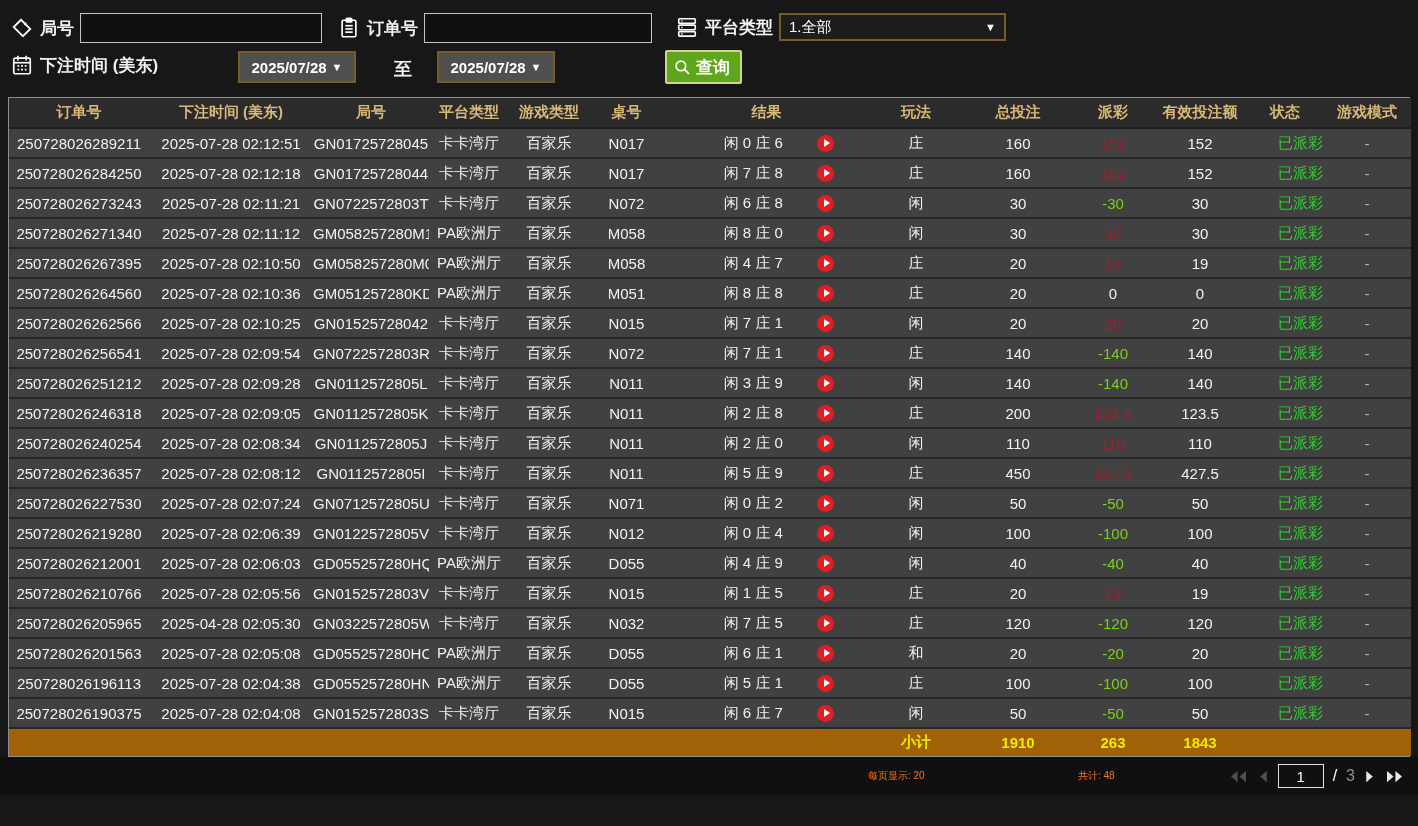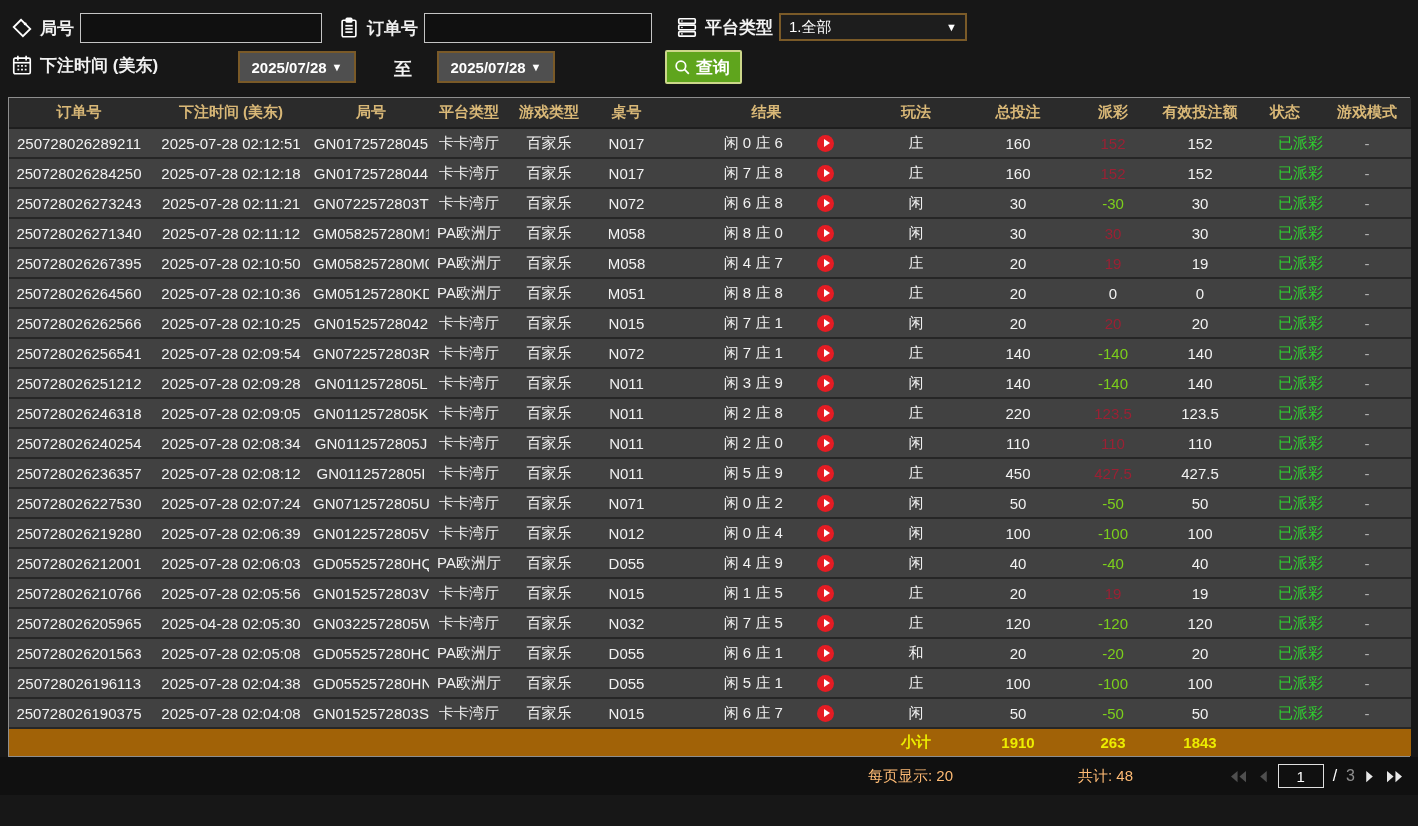--- a/index.html
+++ b/index.html
@@ -19,21 +19,21 @@
   .txt-input {
     height:30px; background:#101010; border:1px solid #c4c4c4;
     color:#f2f2f2; font-size:15px; padding:0 6px; outline:none;
   }
   .g1 { left:10px; top:13px; }
   .g1 .txt-input { width:242px; }
   .g2 { left:337px; top:13px; }
   .g2 .txt-input { width:228px; }
   .g3 { left:675px; top:13px; }
   .select-box {
-    width:188px; height:28px; background:#1d1d1d;
+    width:227px; height:28px; background:#1d1d1d;
     border:2px solid var(--date-border-brown);
     display:flex; align-items:center; justify-content:space-between;
     padding:0 8px; font-size:15px; color:#fff; cursor:pointer;
   }
   .select-box .caret { font-size:11px; color:#fff; }
   .g4 { left:10px; top:53px; }
   .date-box {
     position:absolute; top:51px; width:118px; height:32px;
     background:#4f4f4f; border:2px solid var(--date-border-brown);
     display:flex; align-items:center; justify-content:center; gap:5px;
@@ -76,21 +76,21 @@
     display:flex; align-items:center; justify-content:center; cursor:pointer;
   }
   .play-icon::after {
     content:""; width:0; height:0; margin-left:2px;
     border-left:6px solid #fff; border-top:4px solid transparent; border-bottom:4px solid transparent;
   }
   tr.summary-row td { background:#a16207; }
   td.sum-label, td.sum-val { color:var(--summary-yellow); font-weight:bold; }
   
   .footer { position:relative; height:38px; background:#101010; }
-  .foot-item { position:absolute; top:50%; transform:translateY(-50%); font-size:15px; color:#fdba74; white-space:nowrap; }
+  .foot-item { position:absolute; top:50%; transform:translateY(-50%); font-size:10px; color:#f97316; white-space:nowrap; }
   .per-page { left:868px; }
   .total-count { left:1078px; }
   .pagination { position:absolute; right:14px; top:0; height:38px; display:flex; align-items:center; gap:9px; }
   .pg-btn { display:inline-flex; align-items:center; cursor:pointer; }
   .pg-btn svg { height:15px; }
   .pg-btn.disabled svg polygon { fill:#4f4f4f; }
   .pg-btn svg polygon { fill:#e8e8e8; }
   .page-box {
     width:46px; height:24px; border:1px solid #e0e0e0; background:transparent;
     color:#fff; font-size:15px; display:flex; align-items:center; justify-content:center; cursor:text;
@@ -424,21 +424,21 @@
           <td>N011</td>
           <td class="result-cell">
             <div class="res-flex">
               <span class="res-text">闲 2 庄 8</span>
               <span class="res-icon-wrap">
                 <span class="play-icon"></span>
               </span>
             </div>
           </td>
           <td>庄</td>
-          <td>220</td>
+          <td>200</td>
           <td class="payout-pos">123.5</td>
           <td>123.5</td>
           <td class="status-cell">已派彩</td>
           <td class="mode-cell">-</td>
         </tr>
         <tr>
           <td>250728026240254</td>
           <td>2025-07-28 02:08:34</td>
           <td>GN0112572805J</td>
           <td>卡卡湾厅</td>

